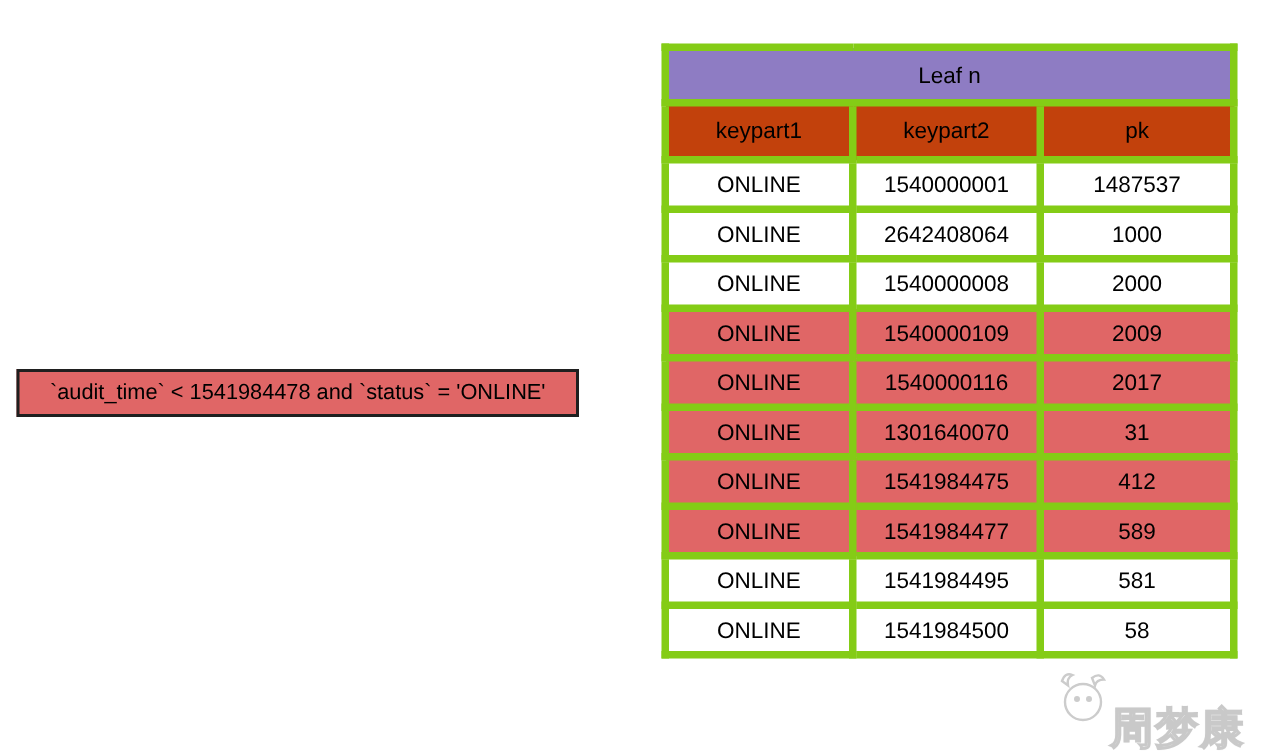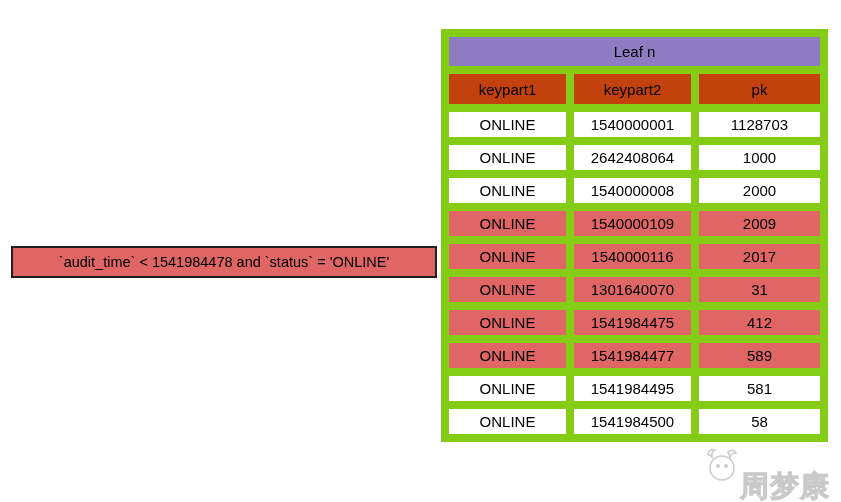--- a/index.html
+++ b/index.html
@@ -9,37 +9,37 @@
     width: 841px; height: 502px;
     position: relative; overflow: hidden;
     color: #000;
   }
   .canvas { position: absolute; inset: 0; background: #fff; }
 
   
   .condition-box {
     position: absolute;
     left: 11px; top: 246px;
-    width: 426px; height: 32px;
+    width: 375px; height: 32px;
     background: #e06666;
     border: 2px solid #1f1f1f;
     display: flex; align-items: center; justify-content: center;
     font-size: 14.5px;
     white-space: nowrap;
   }
 
   
   .leaf-table-wrap { position: absolute; left: 441px; top: 29px; }
   table.leaf {
     border-collapse: collapse;
     table-layout: fixed;
     width: 379px;
   }
   table.leaf th, table.leaf td {
-    border: 8px solid #84cc16;
+    border: 5px solid #84cc16;
     text-align: center;
     vertical-align: middle;
     font-size: 15px;
     font-weight: 400;
     padding: 0;
   }
   .title-row th {
     background: #8e7cc3;
     height: 37px;
   }
@@ -95,21 +95,21 @@
         <tr class="header-row">
           <th>keypart1</th>
           <th>keypart2</th>
           <th>pk</th>
         </tr>
       </thead>
       <tbody>
           <tr>
             <td>ONLINE</td>
             <td>1540000001</td>
-            <td>1128703</td>
+            <td>1487537</td>
           </tr>
           <tr>
             <td>ONLINE</td>
             <td>2642408064</td>
             <td>1000</td>
           </tr>
           <tr>
             <td>ONLINE</td>
             <td>1540000008</td>
             <td>2000</td>

